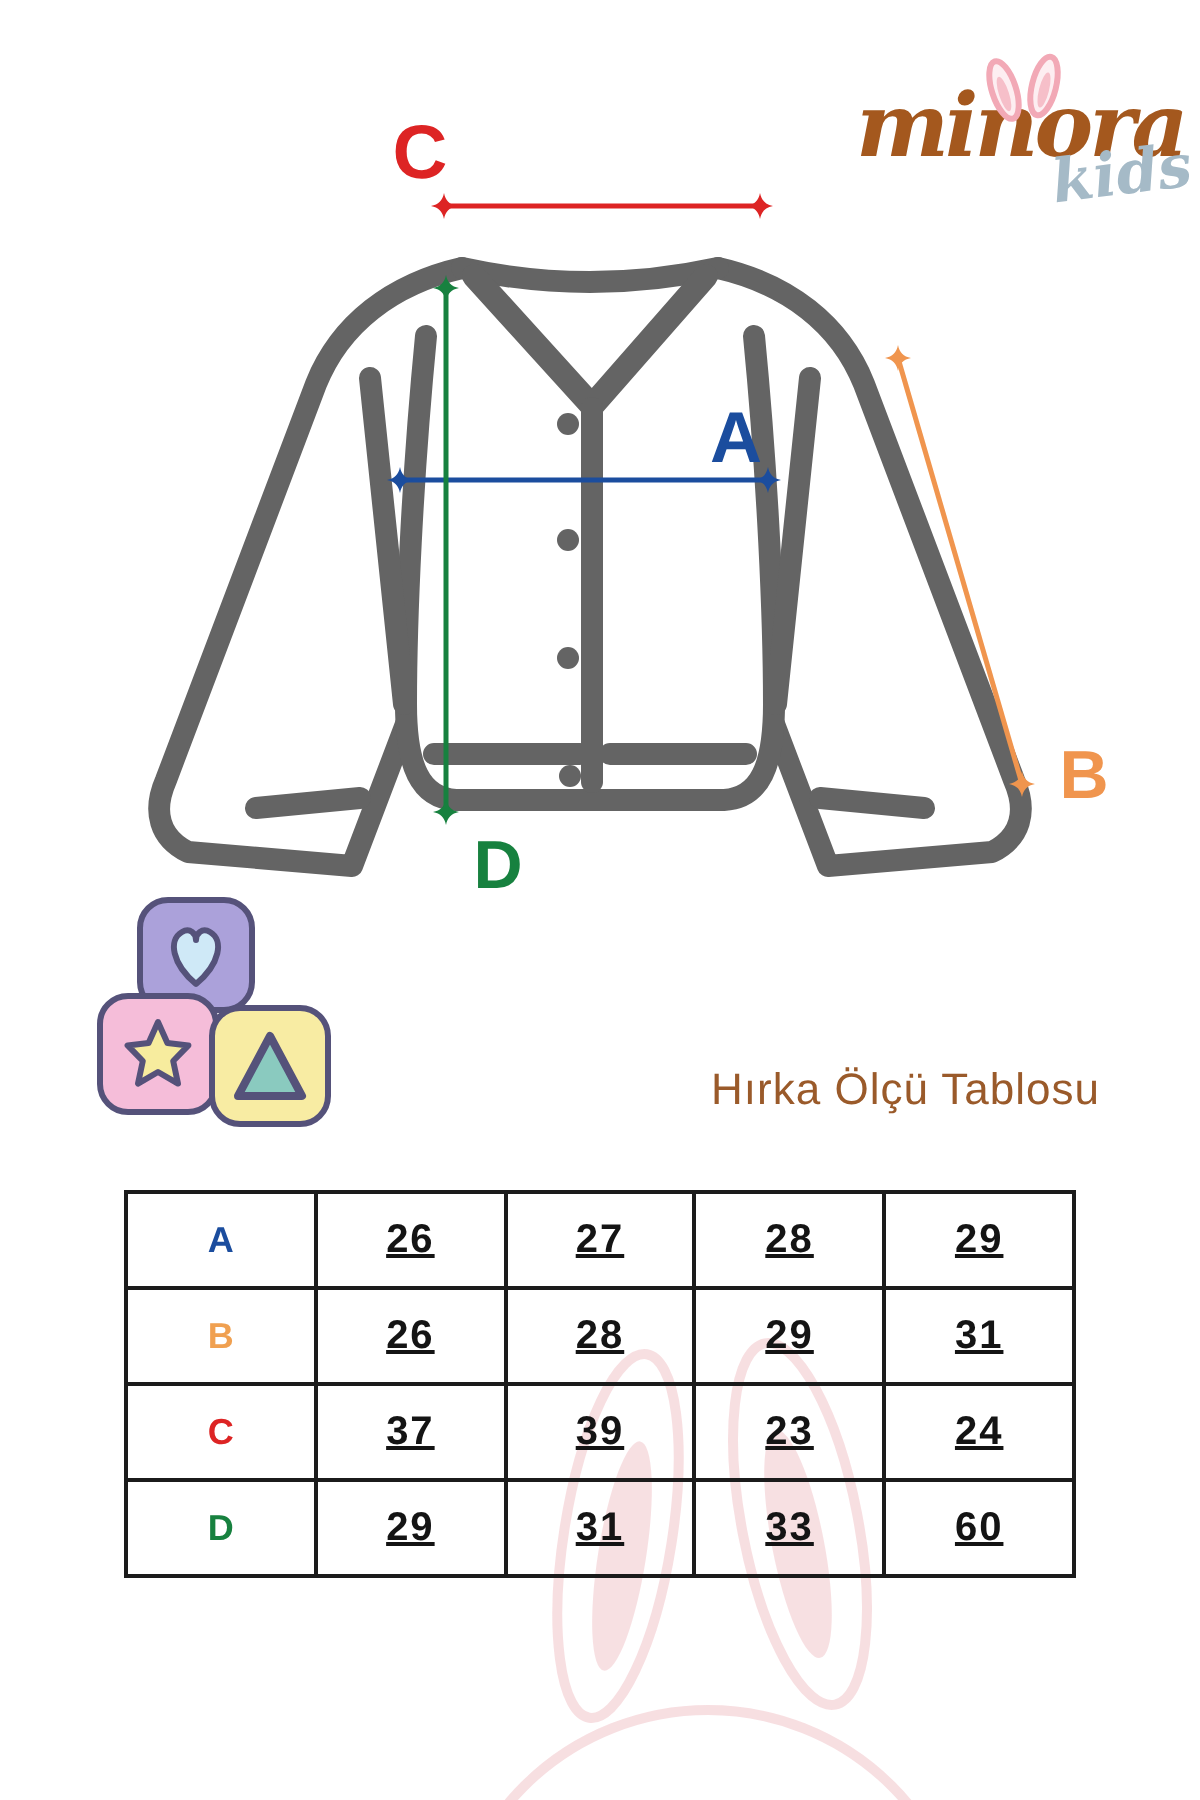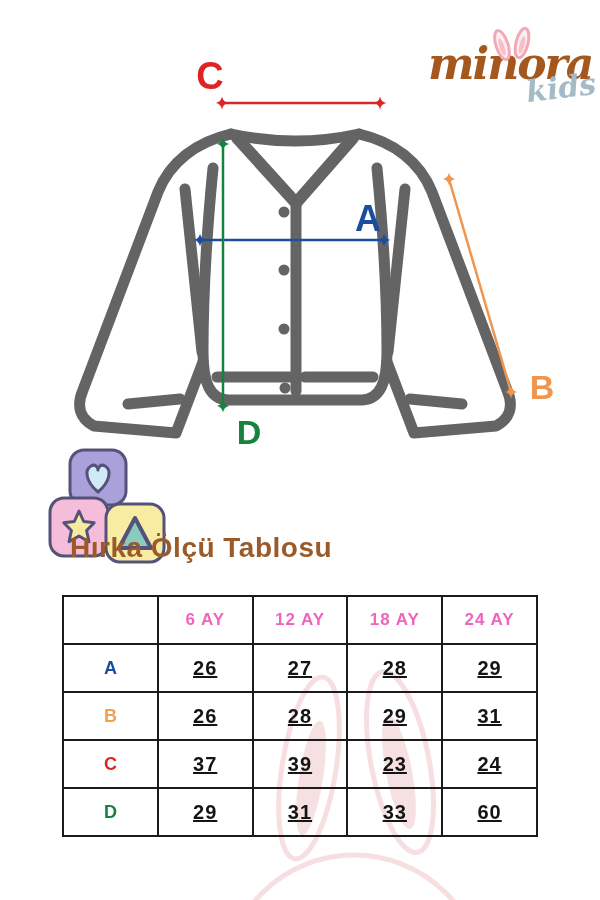--- a/index.html
+++ b/index.html
@@ -11,22 +11,22 @@
       font-style:italic;font-weight:bold;font-size:44px;color:#a4581e;letter-spacing:-2px;}
   .brand-sub{position:absolute;left:98px;top:32px;font-family:"DejaVu Serif",serif;
       font-style:italic;font-weight:bold;font-size:30px;color:#a5bac7;transform:rotate(-7deg);}
   .brand-ears{position:absolute;left:489px;top:24px;}
   
   .diagram{position:absolute;left:0;top:0;}
   .mlabel{font-family:"Liberation Sans",sans-serif;font-weight:bold;}
   
   .blocks{position:absolute;left:44px;top:440px;}
   
-  .title{position:absolute;left:70px;top:532px;width:480px;text-align:left;
-      font-size:28px;font-weight:bold;color:#9a5a2a;letter-spacing:0.5px;}
+  .title{position:absolute;left:70px;top:532px;width:480px;text-align:right;
+      font-size:22px;font-weight:normal;color:#9a5a2a;letter-spacing:0.5px;}
   
   .watermark{position:absolute;left:220px;top:655px;z-index:0;opacity:0.55;}
   
   table.size{position:absolute;left:62px;top:595px;width:476px;z-index:1;
       border-collapse:collapse;table-layout:fixed;background:transparent;}
   table.size th,table.size td{border:2px solid #1b1b1b;height:46px;text-align:center;
       vertical-align:middle;padding:0;}
   th.hdr{color:#f163bc;font-size:17px;font-weight:bold;letter-spacing:1px;}
   th.lbl{font-size:18px;font-weight:bold;}
   td.val{font-size:20px;font-weight:bold;color:#141414;letter-spacing:1px;text-decoration:underline;}
@@ -120,27 +120,20 @@
       <polygon fill="#f7ec9e" points="81,513 85.7,523.5 96.2,524.7 88.6,532.5 91,543.8 81,538 71,543.8 73.4,532.5 65.8,524.7 76.3,523.5"></polygon>
       <rect x="108" y="506" width="58" height="58" rx="14" fill="#f8eca3"></rect>
       <path fill="#8acabf" stroke-width="4" d="M137 520L153 550L121 550Z"></path>
     </g>
   </svg>
 
   <div class="title">Hırka Ölçü Tablosu</div>
 
   <table class="size">
     <tbody>
-        <tr>
-      <th class="hdr"></th>
-      <th class="hdr">6 AY</th>
-      <th class="hdr">12 AY</th>
-      <th class="hdr">18 AY</th>
-      <th class="hdr">24 AY</th>
-    </tr>
     <tr>
       <th class="lbl lbl-a">A</th>
       <td class="val">26</td>
       <td class="val">27</td>
       <td class="val">28</td>
       <td class="val">29</td>
     </tr>
     <tr>
       <th class="lbl lbl-b">B</th>
       <td class="val">26</td>

